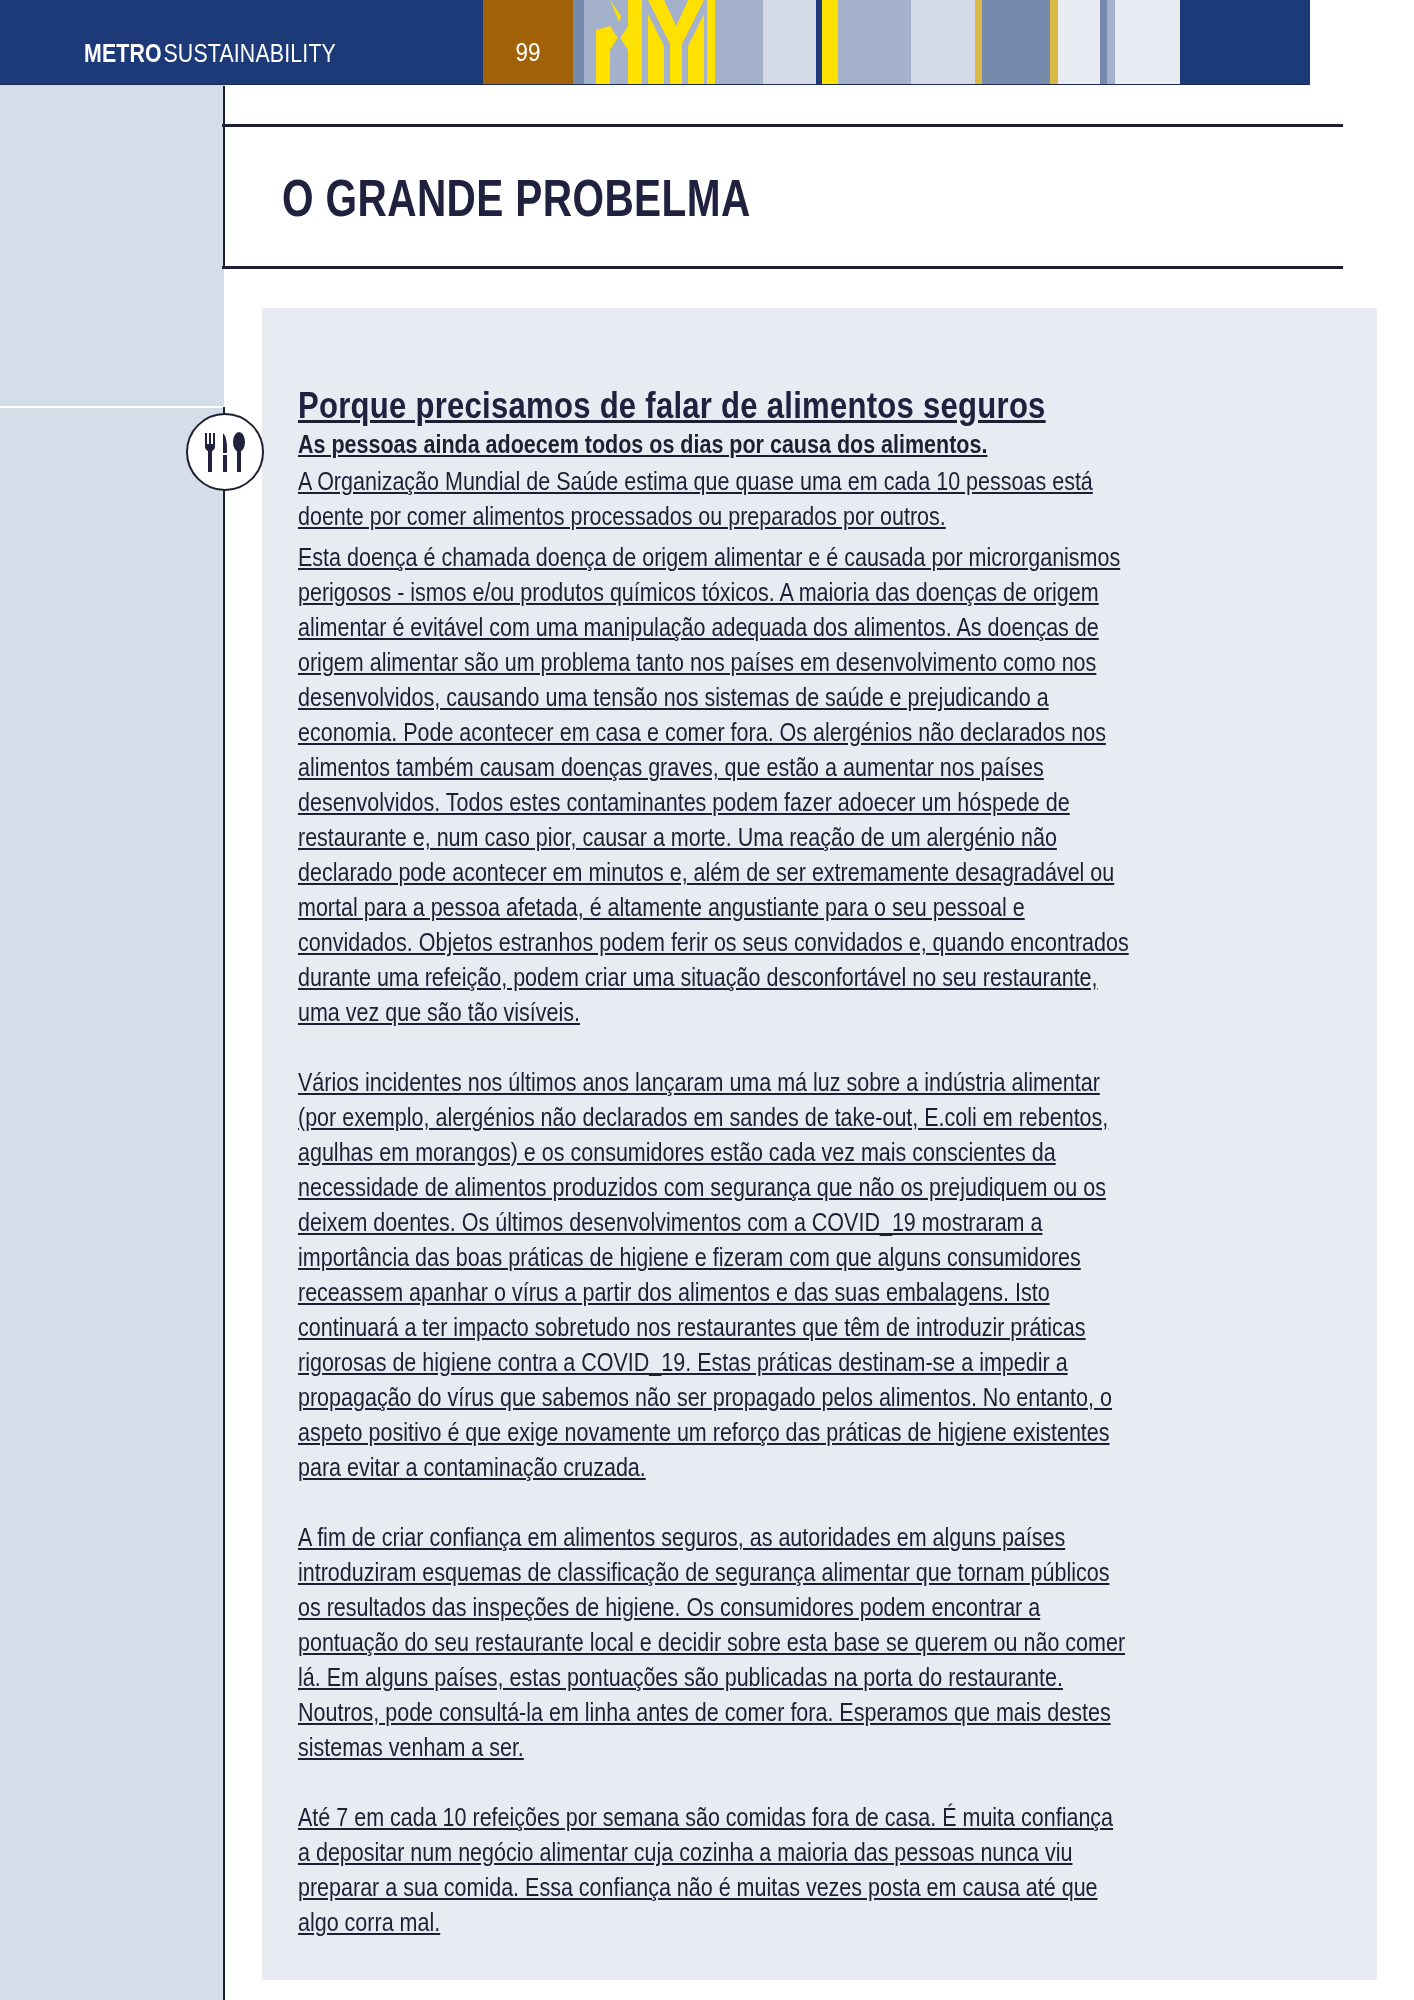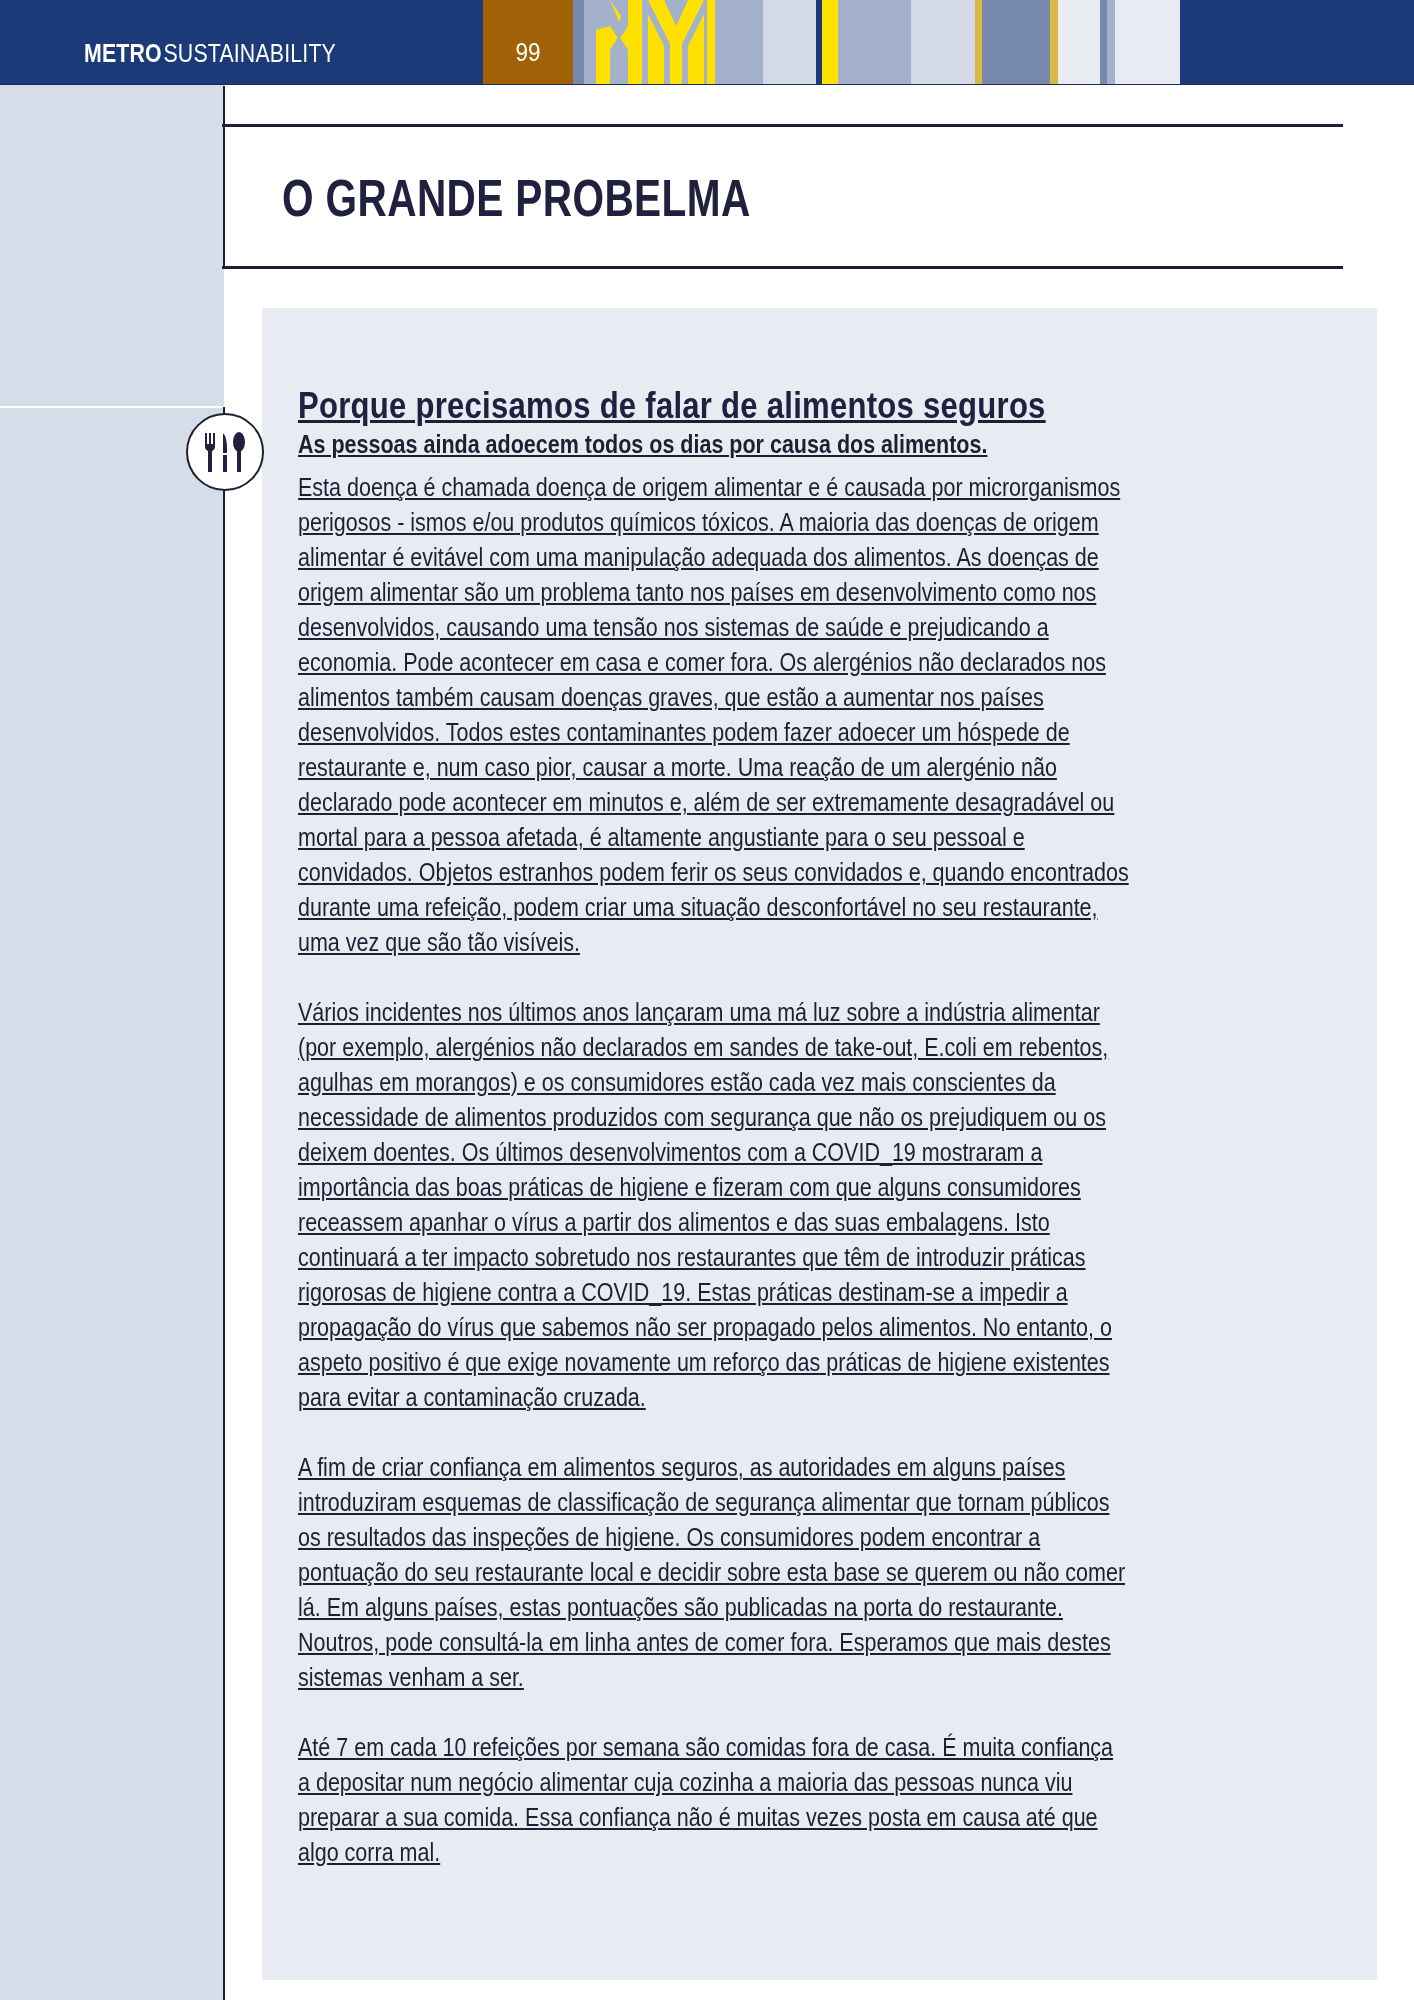--- a/index.html
+++ b/index.html
@@ -4,21 +4,21 @@
   <style>
     html, body { margin: 0; padding: 0; }
     body {
       width: 1414px; height: 2000px; position: relative; overflow: hidden;
       background: #ffffff;
       font-family: "Liberation Sans", "DejaVu Sans", sans-serif;
       color: #1d1f33;
     }
     
     .header {
-      position: absolute; left: 0; top: 0; width: 1414px; height: 84px;
+      position: absolute; left: 0; top: 0; width: 1310px; height: 84px;
       background: #1c3a78; overflow: hidden;
       border-bottom: 1px solid #1a2a55;
     }
     .brand {
       position: absolute; left: 84px; top: 38px; height: 34px;
       display: flex; align-items: baseline; color: #ffffff;
       font-family: "Liberation Sans", sans-serif;
       transform: scaleX(0.82); transform-origin: left center;
       letter-spacing: 0.2px;
     }
@@ -169,20 +169,24 @@
     <ellipse cx="37" cy="13" rx="6" ry="10" fill="#20213f"></ellipse>
     <rect x="35" y="20" width="4" height="23" fill="#20213f"></rect>
   </svg>
 </div>
 
 <div class="content">
   <h2 class="section-heading">Porque precisamos de falar de alimentos seguros</h2>
   <p class="lead" style="margin-top:-2px;">As pessoas ainda adoecem todos os dias por causa dos alimentos.</p>
 
   <div style="height:2px"></div>
+  <p class="para">
+    <span class="ln">A Organização Mundial de Saúde estima que quase uma em cada 10 pessoas está</span>
+    <span class="ln">doente por comer alimentos processados ou preparados por outros.</span>
+  </p>
 
   <div class="gap-sm"></div>
   <p class="para">
     <span class="ln">Esta doença é chamada doença de origem alimentar e é causada por microrganismos</span>
     <span class="ln">perigosos - ismos e/ou produtos químicos tóxicos. A maioria das doenças de origem</span>
     <span class="ln">alimentar é evitável com uma manipulação adequada dos alimentos. As doenças de</span>
     <span class="ln">origem alimentar são um problema tanto nos países em desenvolvimento como nos</span>
     <span class="ln">desenvolvidos, causando uma tensão nos sistemas de saúde e prejudicando a</span>
     <span class="ln">economia. Pode acontecer em casa e comer fora. Os alergénios não declarados nos</span>
     <span class="ln">alimentos também causam doenças graves, que estão a aumentar nos países</span>

